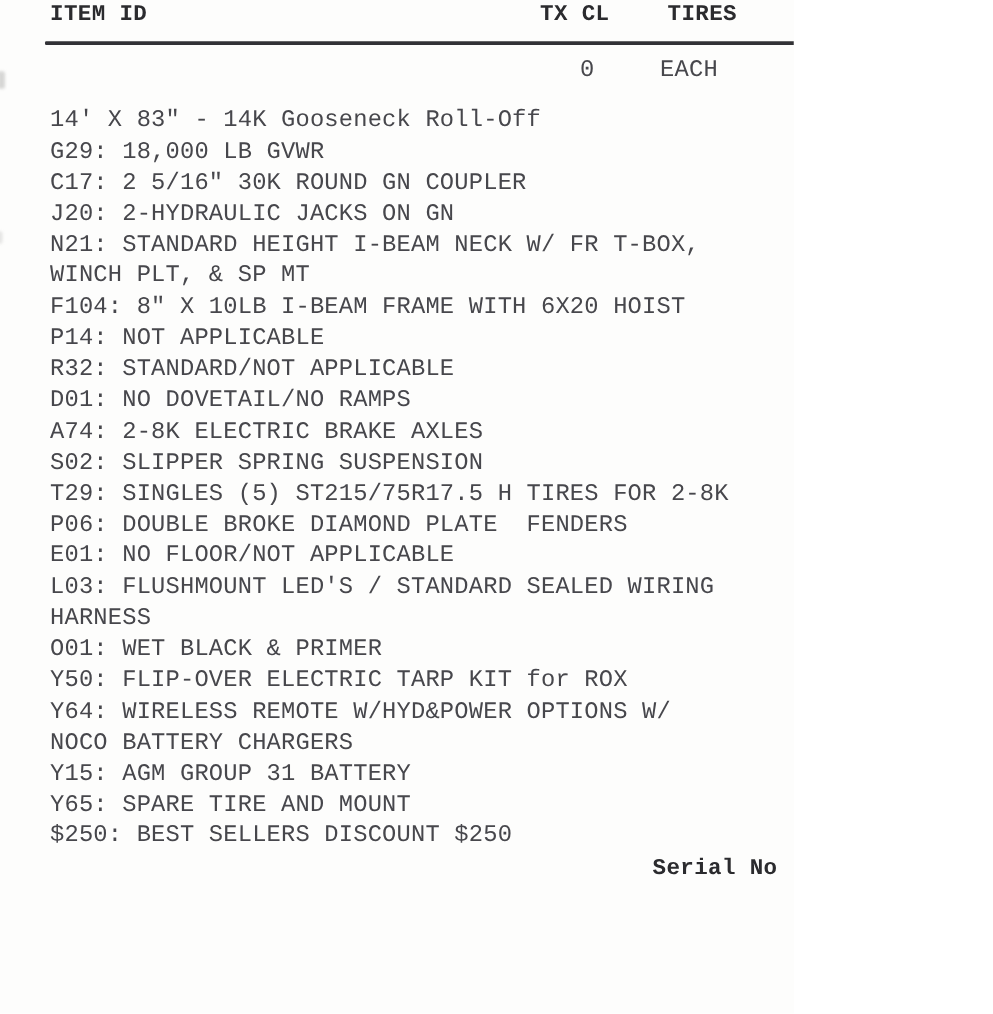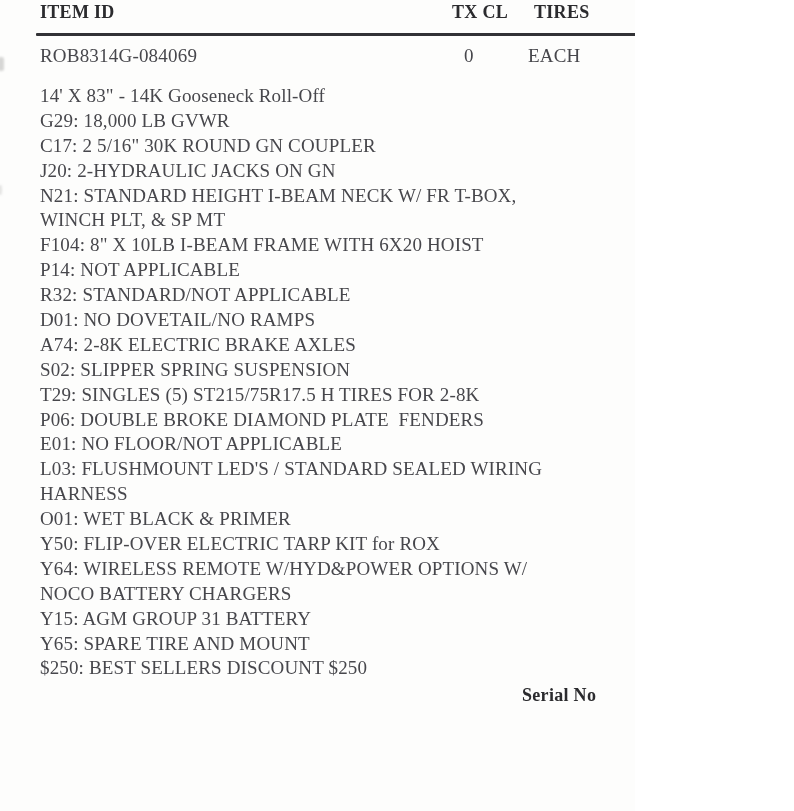--- a/index.html
+++ b/index.html
@@ -7,21 +7,21 @@
     --bold-color:#2b2b2e;
     --rule-color:#323236;
     --bg-color:#fdfdfc;
   }
   html,body{margin:0;padding:0;background:#fff;}
   .scan{
     position:relative;
     width:635px;height:811px;
     background:var(--bg-color);
     overflow:hidden;
-    font-family:Liberation Serif, serif;
+    font-family:Liberation Mono, monospace;
     color:var(--text-color);
   }
   
   .scan .txt{filter:blur(0.35px);}
   .hdr-cell{
     position:absolute;top:2px;
     font-weight:bold;
     font-size:18px;
     letter-spacing:0.3px;
     color:var(--bold-color);
@@ -71,27 +71,26 @@
   }
   .artifact.a1{left:-2px;top:57px;width:6px;height:14px;opacity:.55;}
   .artifact.a2{left:-3px;top:185px;width:5px;height:10px;opacity:.35;}
 </style>
 </head>
 <body>
 
 <div class="scan">
 
   <div class="hdr-cell txt" style="left:40px;">ITEM ID</div>
-  <div class="hdr-cell txt" style="left:452px;">TX CL</div>
+  <div class="hdr-cell txt" style="left:432px;">TX CL</div>
   <div class="hdr-cell txt" style="left:534px;">TIRES</div>
   <div class="hdr-cell txt" style="left:756px;">ORD</div>
 
   <div class="rule"></div>
 
-  <div class="row-cell txt" style="left:40px;">ROB8314G-084069</div>
   <div class="row-cell txt" style="left:464px;">0</div>
   <div class="row-cell txt" style="left:528px;">EACH</div>
 
   <div class="desc txt"><div class="line">14' X 83" - 14K Gooseneck Roll-Off</div><div class="line">G29: 18,000 LB GVWR</div><div class="line">C17: 2 5/16" 30K ROUND GN COUPLER</div><div class="line">J20: 2-HYDRAULIC JACKS ON GN</div><div class="line">N21: STANDARD HEIGHT I-BEAM NECK W/ FR T-BOX,</div><div class="line">WINCH PLT, &amp; SP MT</div><div class="line">F104: 8" X 10LB I-BEAM FRAME WITH 6X20 HOIST</div><div class="line">P14: NOT APPLICABLE</div><div class="line">R32: STANDARD/NOT APPLICABLE</div><div class="line">D01: NO DOVETAIL/NO RAMPS</div><div class="line">A74: 2-8K ELECTRIC BRAKE AXLES</div><div class="line">S02: SLIPPER SPRING SUSPENSION</div><div class="line">T29: SINGLES (5) ST215/75R17.5 H TIRES FOR 2-8K</div><div class="line">P06: DOUBLE BROKE DIAMOND PLATE  FENDERS</div><div class="line">E01: NO FLOOR/NOT APPLICABLE</div><div class="line">L03: FLUSHMOUNT LED'S / STANDARD SEALED WIRING</div><div class="line">HARNESS</div><div class="line">O01: WET BLACK &amp; PRIMER</div><div class="line">Y50: FLIP-OVER ELECTRIC TARP KIT for ROX</div><div class="line">Y64: WIRELESS REMOTE W/HYD&amp;POWER OPTIONS W/</div><div class="line">NOCO BATTERY CHARGERS</div><div class="line">Y15: AGM GROUP 31 BATTERY</div><div class="line">Y65: SPARE TIRE AND MOUNT</div><div class="line">$250: BEST SELLERS DISCOUNT $250</div></div>
 
   <div class="serial-label txt">Serial No</div>
 
   <div class="artifact a1"></div>
   <div class="artifact a2"></div>
 

